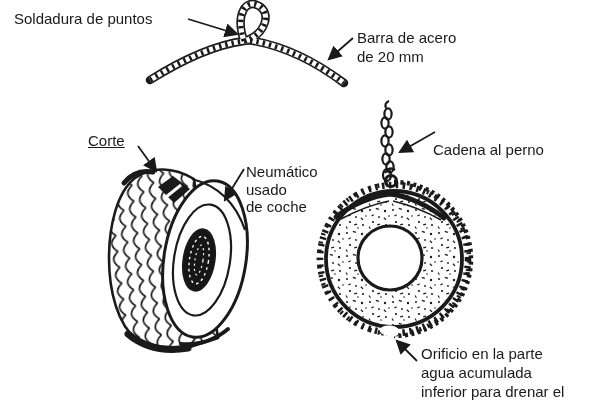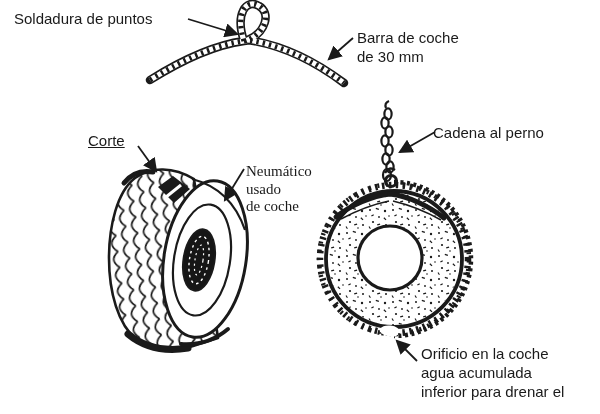--- a/index.html
+++ b/index.html
@@ -12,26 +12,26 @@
     color:#1a1a1a;
   }
   .stage svg{position:absolute;left:0;top:0;}
   .callout{
     position:absolute;
     font-size:15px;
     line-height:19px;
     white-space:nowrap;
     color:#1a1a1a;
   }
-  .callout.tight{line-height:17.5px;font-family:Liberation Serif, serif;}
+  .callout.tight{line-height:17.5px;}
   #c-soldadura{left:14px;  top:9px;}
   #c-barra    {left:357px; top:28px;}
   #c-corte    {left:88px;  top:131px;text-decoration:underline;}
   #c-neumatico{left:246px; top:163px;}
-  #c-cadena   {left:433px; top:123px;}
+  #c-cadena   {left:433px; top:140px;}
   #c-orificio {left:421px; top:344px;}
 </style>
 </head>
 <body>
 
 <div class="stage">
 
   <svg width="600" height="414" viewBox="0 0 600 414">
     <defs>
       <marker id="ah" viewBox="0 0 10 10" refX="8.5" refY="5" markerWidth="8" markerHeight="8" orient="auto">
@@ -124,37 +124,37 @@
       <line x1="435" y1="132" x2="400" y2="152" marker-end="url(#ah)"></line>
       <line x1="417" y1="361" x2="397" y2="341" marker-end="url(#ah)"></line>
     </g>
   </svg>
 
   <div class="callout" id="c-soldadura">
     <div>Soldadura de puntos</div>
   </div>
 
   <div class="callout" id="c-barra">
-    <div>Barra de coche</div>
-    <div>de 30 mm</div>
+    <div>Barra de acero</div>
+    <div>de 20 mm</div>
   </div>
 
   <div class="callout" id="c-corte">
     <div>Corte</div>
   </div>
 
   <div class="callout tight" id="c-neumatico">
     <div>Neumático</div>
     <div>usado</div>
     <div>de coche</div>
   </div>
 
   <div class="callout" id="c-cadena">
     <div>Cadena al perno</div>
   </div>
 
   <div class="callout" id="c-orificio">
-    <div>Orificio en la coche</div>
+    <div>Orificio en la parte</div>
     <div>agua acumulada</div>
     <div>inferior para drenar el</div>
   </div>
 
 </div>
 
 </body></html>

